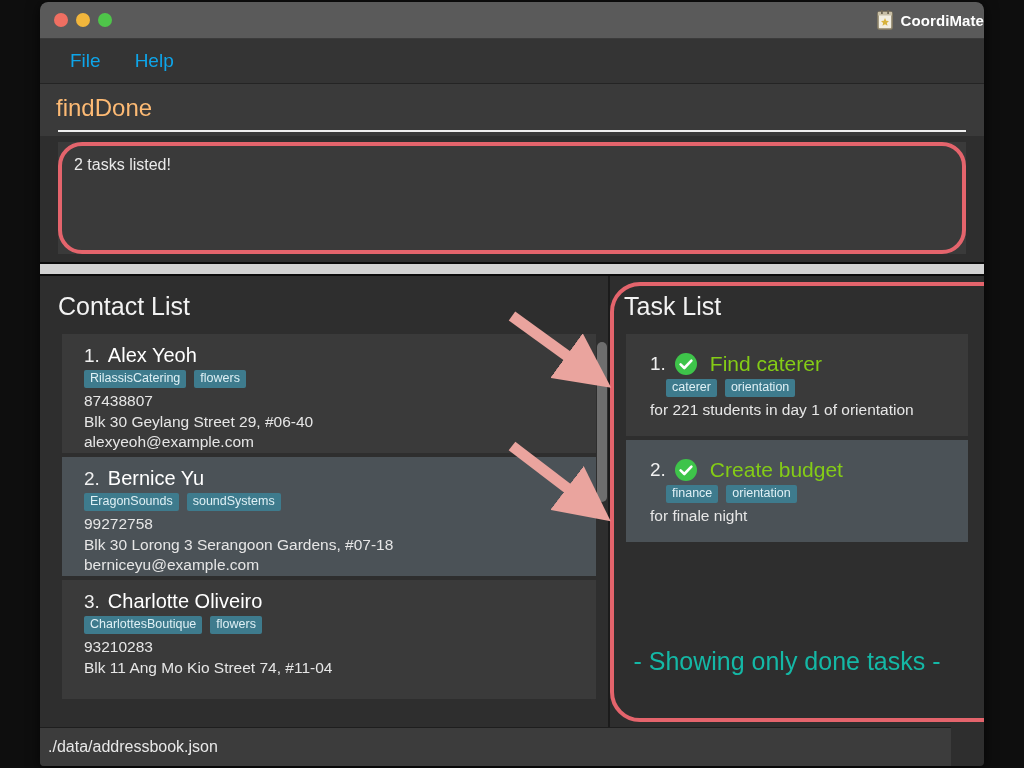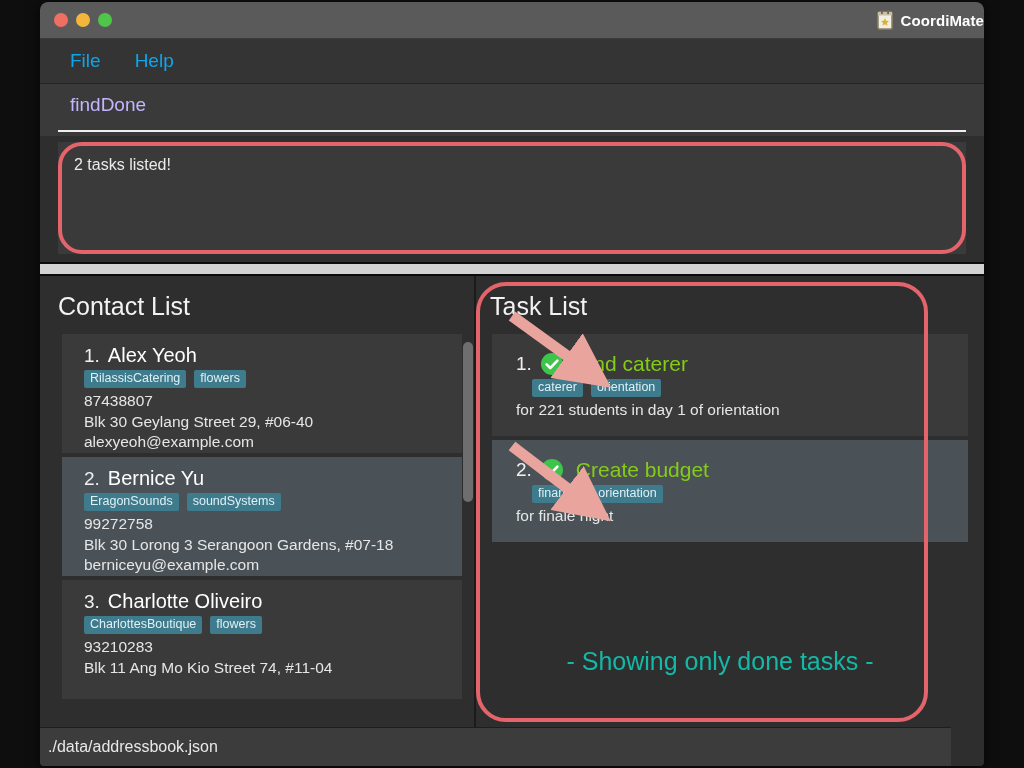--- a/index.html
+++ b/index.html
@@ -84,24 +84,24 @@
   }
 
   
   #command-area {
     height: 52px;
     background: #3a3a3a;
     position: relative;
   }
   #command-input {
     position: absolute;
-    left: 30px;
+    left: 16px;
     top: 10px;
-    color: #c4b5fd;
-    font-size: 19px;
+    color: #fdba74;
+    font-size: 24px;
   }
   #command-underline {
     position: absolute;
     left: 18px;
     right: 18px;
     bottom: 4px;
     height: 2px;
     background: #efefef;
   }
 
@@ -153,21 +153,21 @@
     height: 452px;
     background: #2e2e2e;
     display: flex;
   }
   .panel {
     position: relative;
     box-sizing: border-box;
     overflow: hidden;
   }
   #contact-panel {
-    width: 436px;
+    width: 570px;
     background: #2e2e2e;
     border-right: 2px solid #1b1b1b;
   }
   #task-panel {
     flex: 1;
     background: #2e2e2e;
   }
   .panel-title {
     color: #f2f2f2;
     font-size: 25px;

